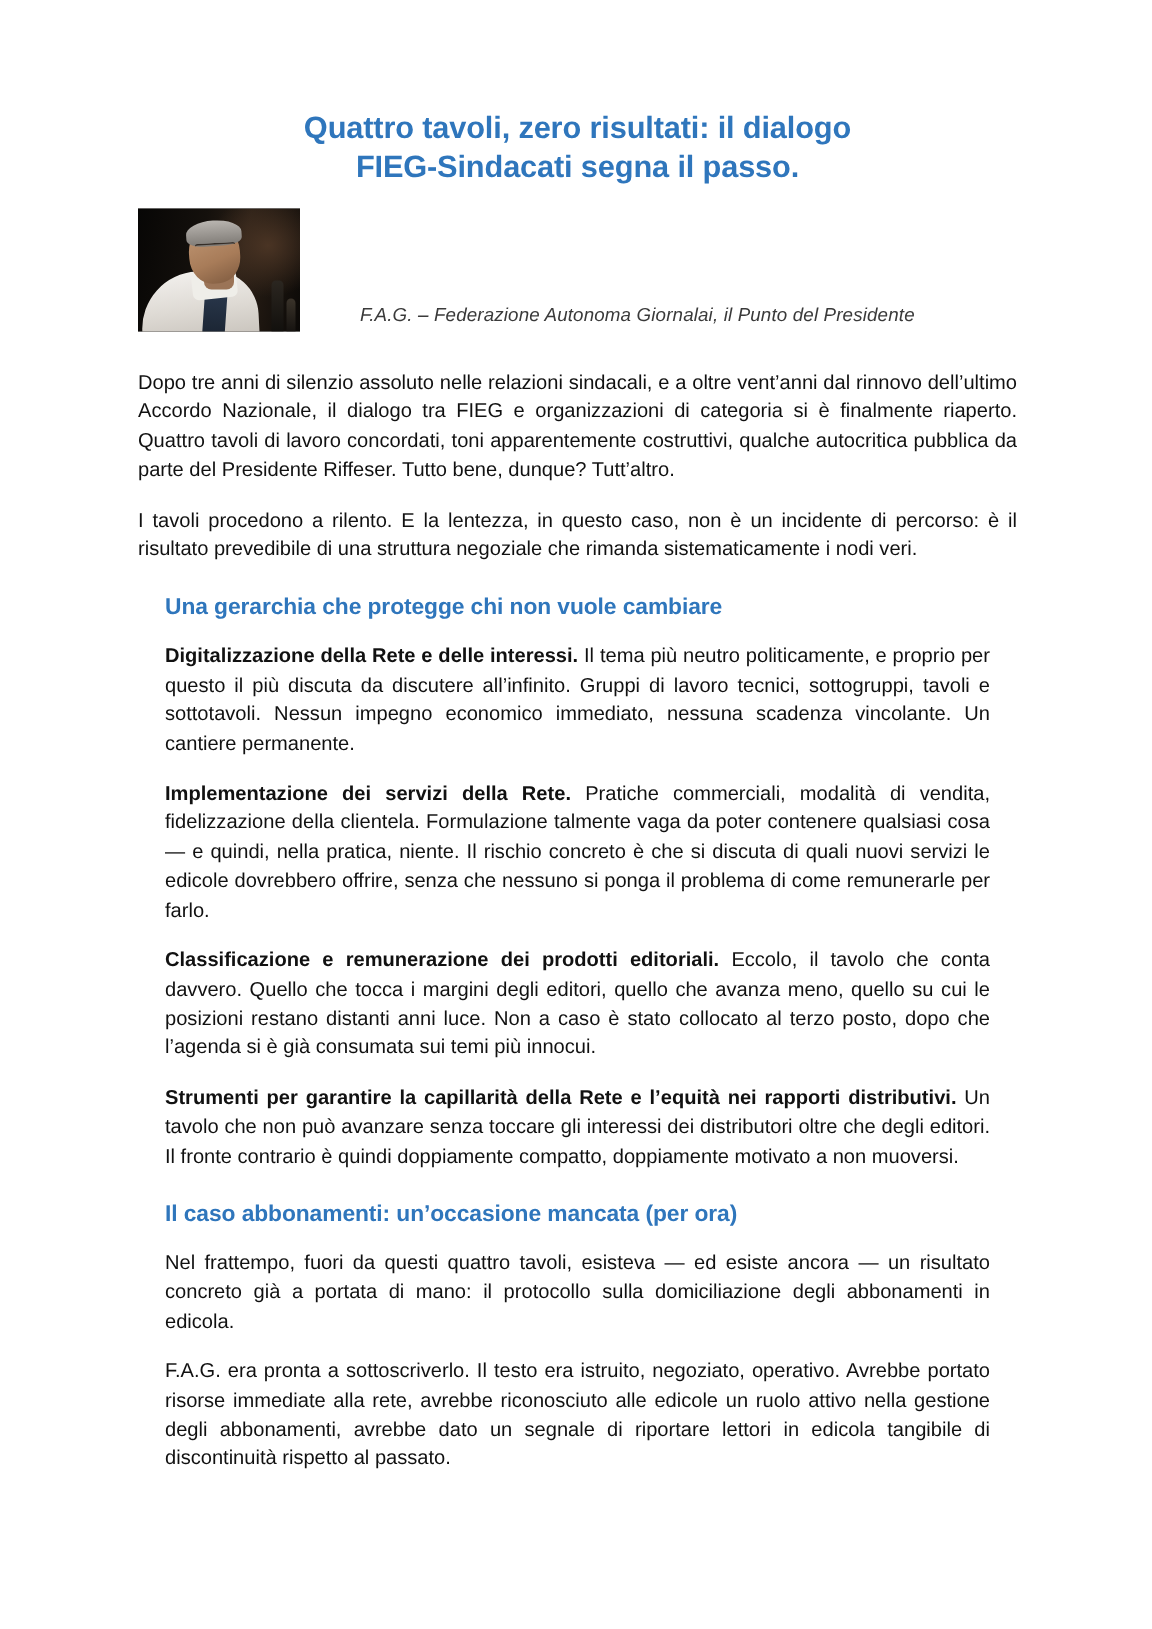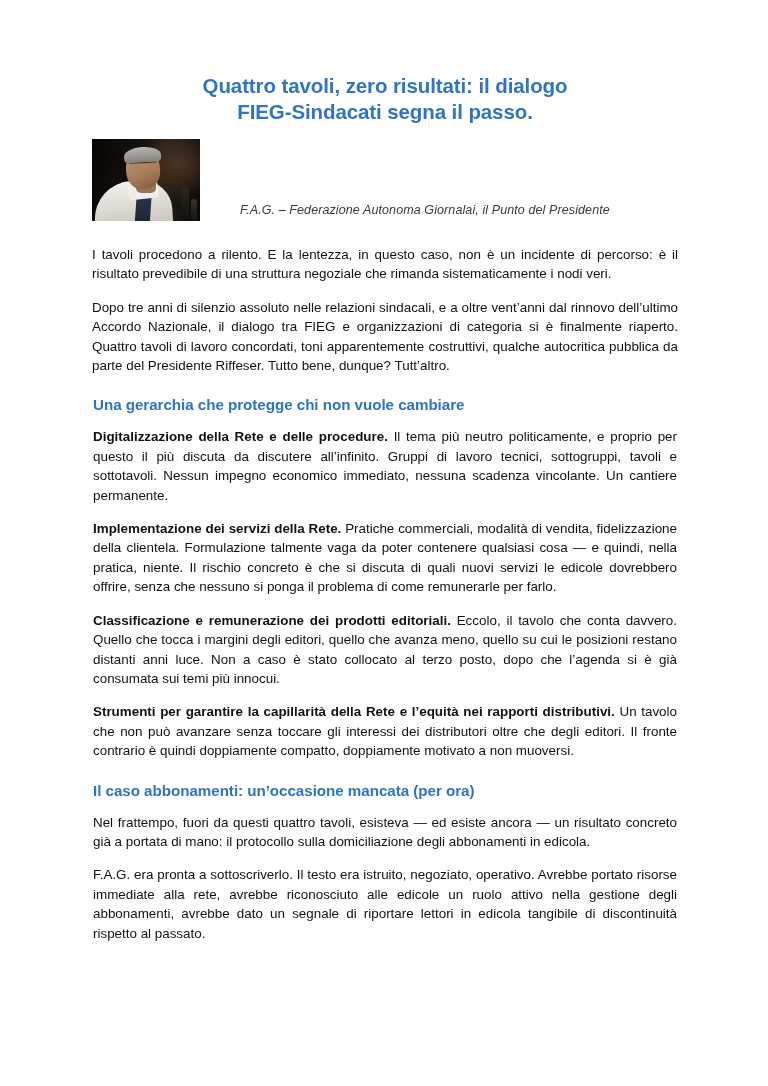--- a/index.html
+++ b/index.html
@@ -174,21 +174,21 @@
 
   h2.section-head {
     margin: 20px 0 12px 0;
     font-size: 15.2px;
     line-height: 20px;
     font-weight: bold;
     color: #2f76bc;
     text-align: left;
     letter-spacing: -0.05px;
   }
-  .section-block { margin: 1px; }
+  .section-block { margin: 18px; }
 </style>
 </head>
 <body>
 
 <div class="page">
 
   <h1 class="doc-title">
     <span class="title-line">Quattro tavoli, zero risultati: il dialogo</span>
     <span class="title-line">FIEG-Sindacati segna il passo.</span>
   </h1>
@@ -204,27 +204,27 @@
       <div class="neck"></div>
       <div class="head"></div>
       <div class="hair"></div>
       <div class="glasses"></div>
     </div>
     <div class="byline-caption">F.A.G. – Federazione Autonoma Giornalai, il Punto del Presidente</div>
   </div>
 
   <div class="body-wrap">
 
+    <p class="para">Dopo tre anni di silenzio assoluto nelle relazioni sindacali, e a oltre vent’anni dal rinnovo dell’ultimo Accordo Nazionale, il dialogo tra FIEG e organizzazioni di categoria si è finalmente riaperto. Quattro tavoli di lavoro concordati, toni apparentemente costruttivi, qualche autocritica pubblica da parte del Presidente Riffeser. Tutto bene, dunque? Tutt’altro.</p>
     <p class="para">I tavoli procedono a rilento. E la lentezza, in questo caso, non è un incidente di percorso: è il risultato prevedibile di una struttura negoziale che rimanda sistematicamente i nodi veri.</p>
-    <p class="para">Dopo tre anni di silenzio assoluto nelle relazioni sindacali, e a oltre vent’anni dal rinnovo dell’ultimo Accordo Nazionale, il dialogo tra FIEG e organizzazioni di categoria si è finalmente riaperto. Quattro tavoli di lavoro concordati, toni apparentemente costruttivi, qualche autocritica pubblica da parte del Presidente Riffeser. Tutto bene, dunque? Tutt’altro.</p>
 
     <div class="section-block">
       <h2 class="section-head">Una gerarchia che protegge chi non vuole cambiare</h2>
 
-      <p class="para"><span class="lead">Digitalizzazione della Rete e delle procedure.</span><span> Il tema più neutro politicamente, e proprio per questo il più discuta da discutere all’infinito. Gruppi di lavoro tecnici, sottogruppi, tavoli e sottotavoli. Nessun impegno economico immediato, nessuna scadenza vincolante. Un cantiere permanente.</span></p>
+      <p class="para"><span class="lead">Digitalizzazione della Rete e delle interessi.</span><span> Il tema più neutro politicamente, e proprio per questo il più discuta da discutere all’infinito. Gruppi di lavoro tecnici, sottogruppi, tavoli e sottotavoli. Nessun impegno economico immediato, nessuna scadenza vincolante. Un cantiere permanente.</span></p>
 
       <p class="para"><span class="lead">Implementazione dei servizi della Rete.</span><span> Pratiche commerciali, modalità di vendita, fidelizzazione della clientela. Formulazione talmente vaga da poter contenere qualsiasi cosa — e quindi, nella pratica, niente. Il rischio concreto è che si discuta di quali nuovi servizi le edicole dovrebbero offrire, senza che nessuno si ponga il problema di come remunerarle per farlo.</span></p>
 
       <p class="para"><span class="lead">Classificazione e remunerazione dei prodotti editoriali.</span><span> Eccolo, il tavolo che conta davvero. Quello che tocca i margini degli editori, quello che avanza meno, quello su cui le posizioni restano distanti anni luce. Non a caso è stato collocato al terzo posto, dopo che l’agenda si è già consumata sui temi più innocui.</span></p>
 
       <p class="para"><span class="lead">Strumenti per garantire la capillarità della Rete e l’equità nei rapporti distributivi.</span><span> Un tavolo che non può avanzare senza toccare gli interessi dei distributori oltre che degli editori. Il fronte contrario è quindi doppiamente compatto, doppiamente motivato a non muoversi.</span></p>
     </div>
 
     <div class="section-block">
       <h2 class="section-head">Il caso abbonamenti: un’occasione mancata (per ora)</h2>

